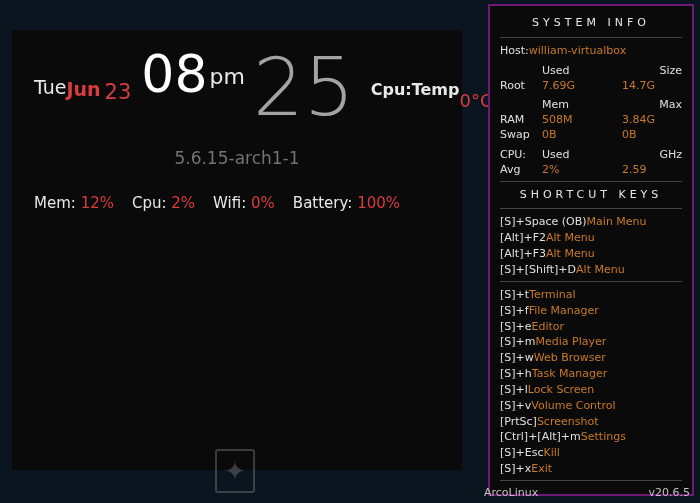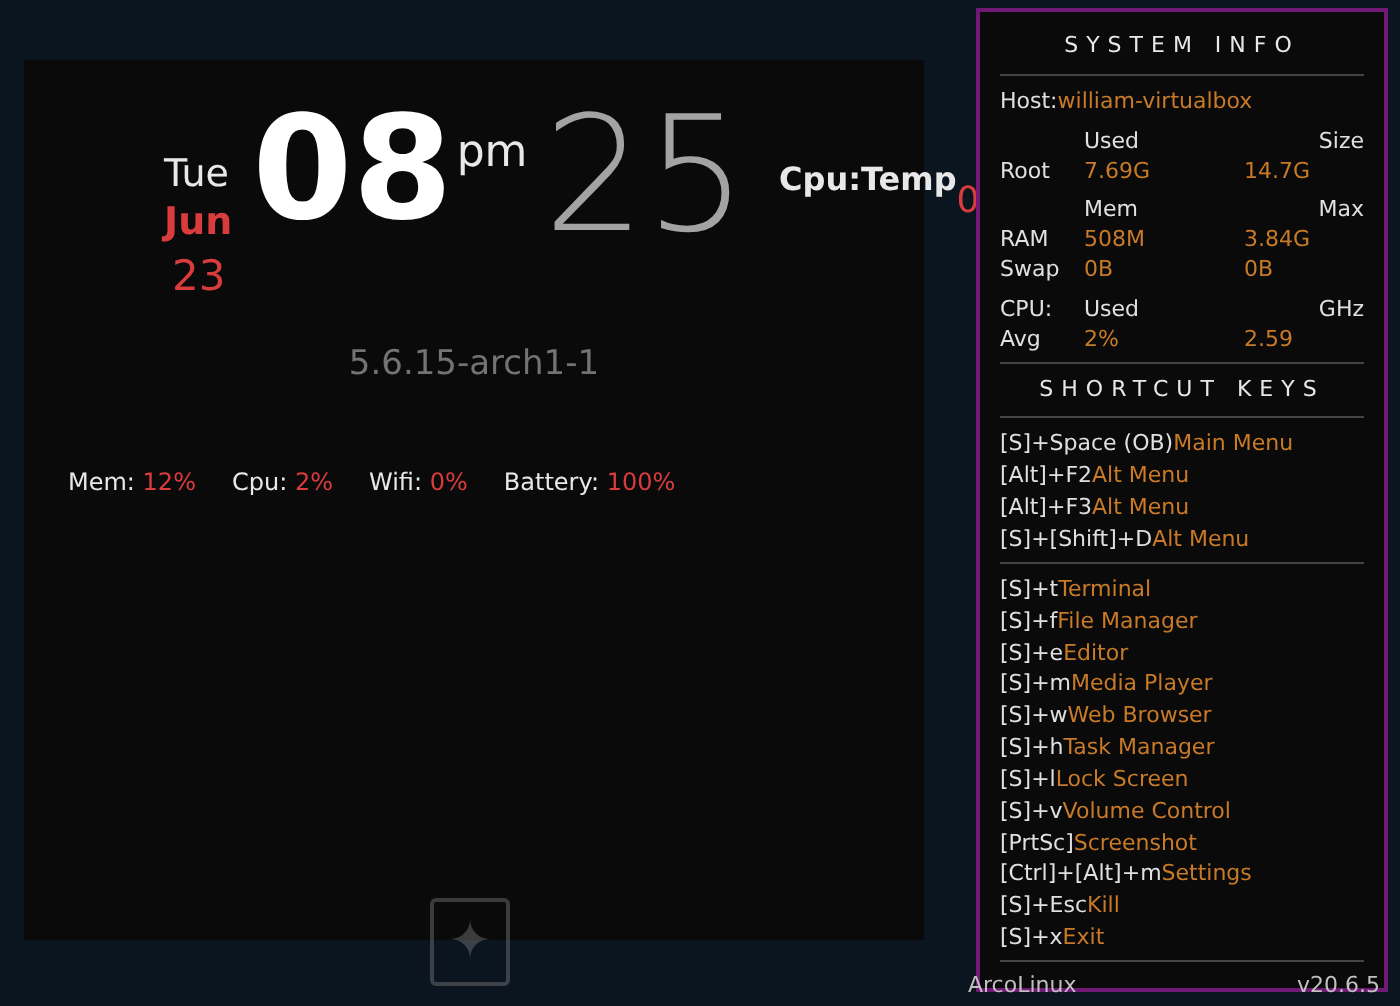--- a/index.html
+++ b/index.html
@@ -21,46 +21,44 @@
     background: #0a0a0a;
     padding: 20px 22px;
   }
   .clock-row {
     display: flex;
     align-items: flex-start;
     gap: 6px;
   }
   .date-col {
     display: flex;
-    flex-direction: column;
     align-items: flex-start;
     margin-top: 26px;
     margin-right: 4px;
-    margin-left: 48px;
   }
   .day { font-size: 19px; color: #e8e8e8; }
   .month { font-size: 19px; color: #d93c3c; font-weight: bold; margin-top: 2px; }
   .mday { font-size: 21px; color: #d93c3c; margin-top: 4px; margin-left: 4px; }
-  .hour { font-size: 72px; font-weight: 700; color: #fff; line-height: 0.95; }
+  .hour { font-size: 52px; font-weight: 400; color: #fff; line-height: 0.95; }
   .ampm { font-size: 22px; color: #e8e8e8; align-self: flex-start; margin-top: 14px; margin-left: -4px; }
   .minute { font-size: 80px; font-weight: 300; color: #a3a3a3; line-height: 0.95; margin-left: 2px;}
   .cpu-col {
     display: flex;
     flex-direction: row;
     margin-top: 30px;
     margin-left: 10px;
   }
   .cpu-col .lbl { font-size: 16px; color: #e8e8e8; font-weight: bold; }
   .cpu-col .val { font-size: 18px; color: #d93c3c; margin-top: 10px; text-align: right; }
   .kernel { text-align: center; font-size: 17px; color: #737373; margin-top: 22px; }
   .stats-row {
     display: flex;
     gap: 18px;
-    margin-top: 42px;
-    font-size: 12px;
+    margin-top: 26px;
+    font-size: 15px;
   }
   .stat .slabel { color: #e8e8e8; }
   .stat .sval { color: #d93c3c; }
 
   .side-panel {
     position: absolute;
     right: 6px;
     top: 4px;
     width: 206px;
     background: #0a0a0a;

